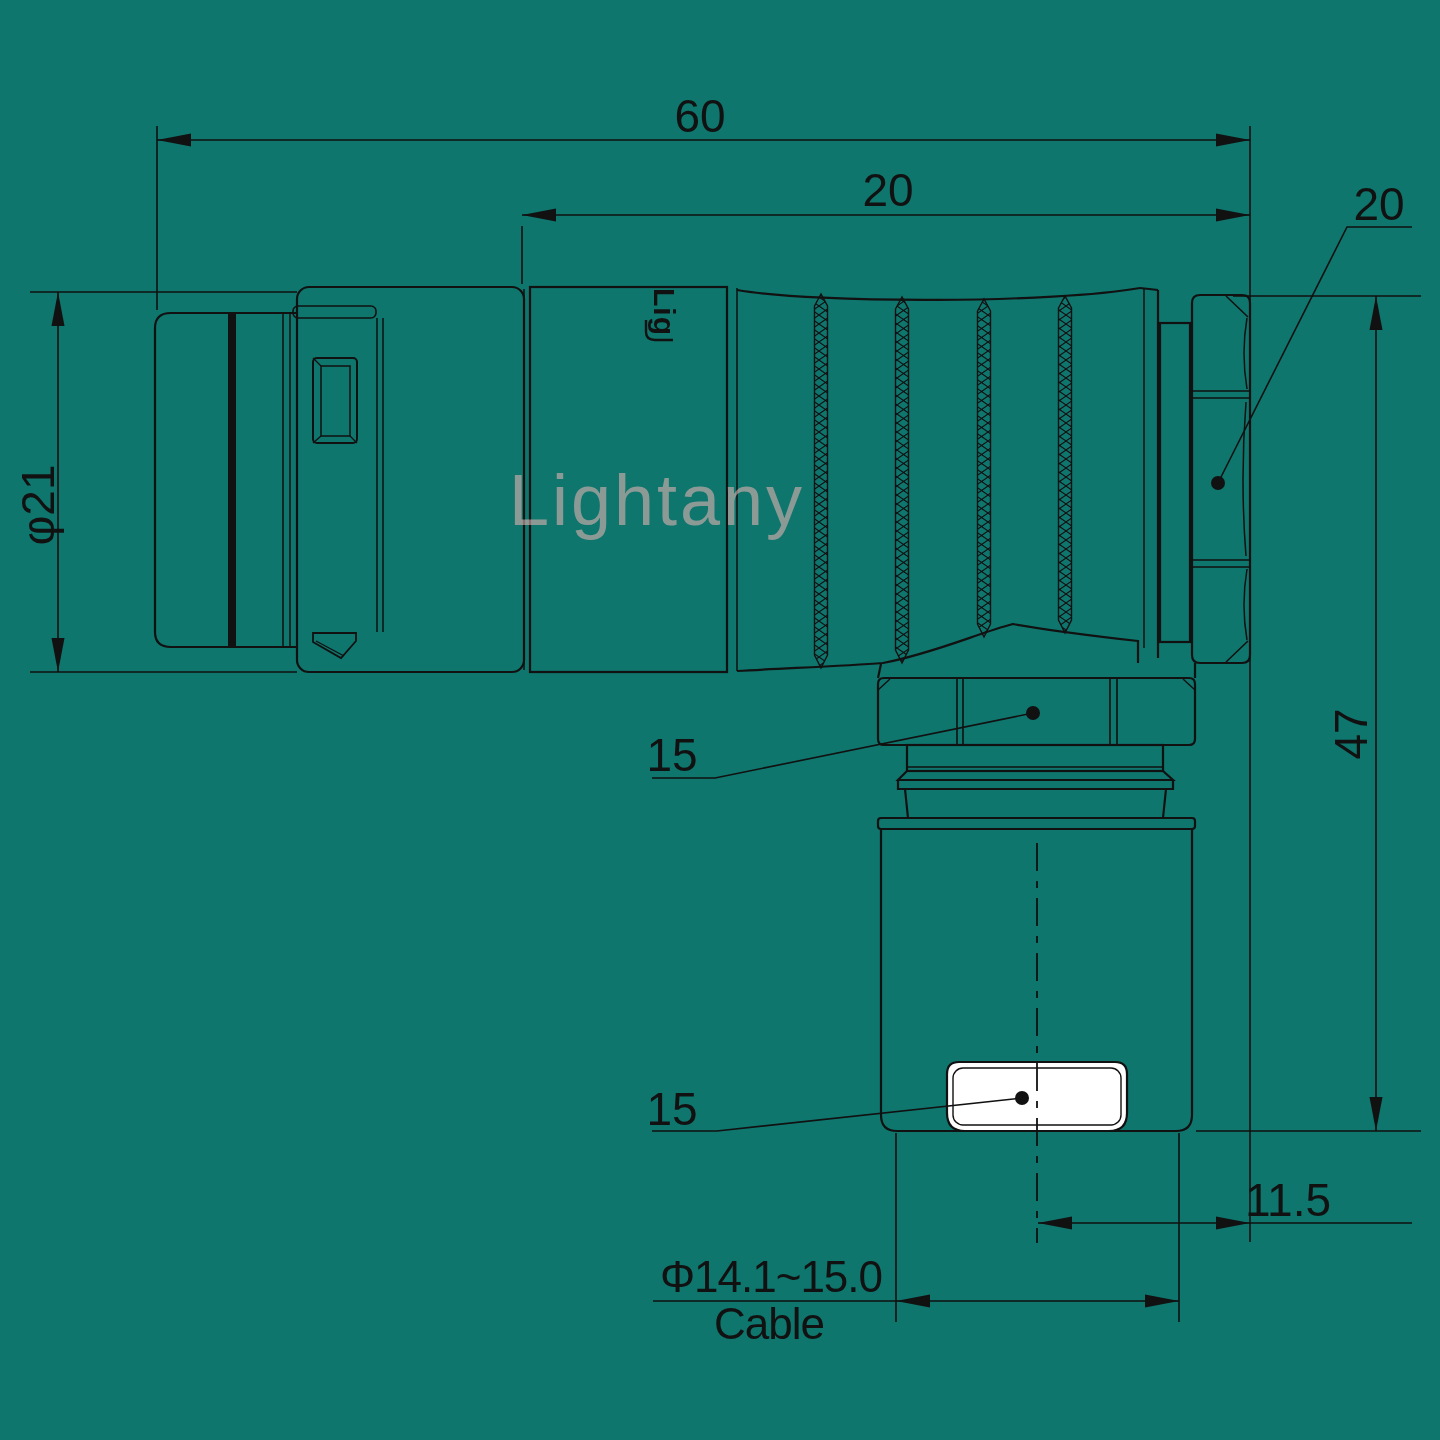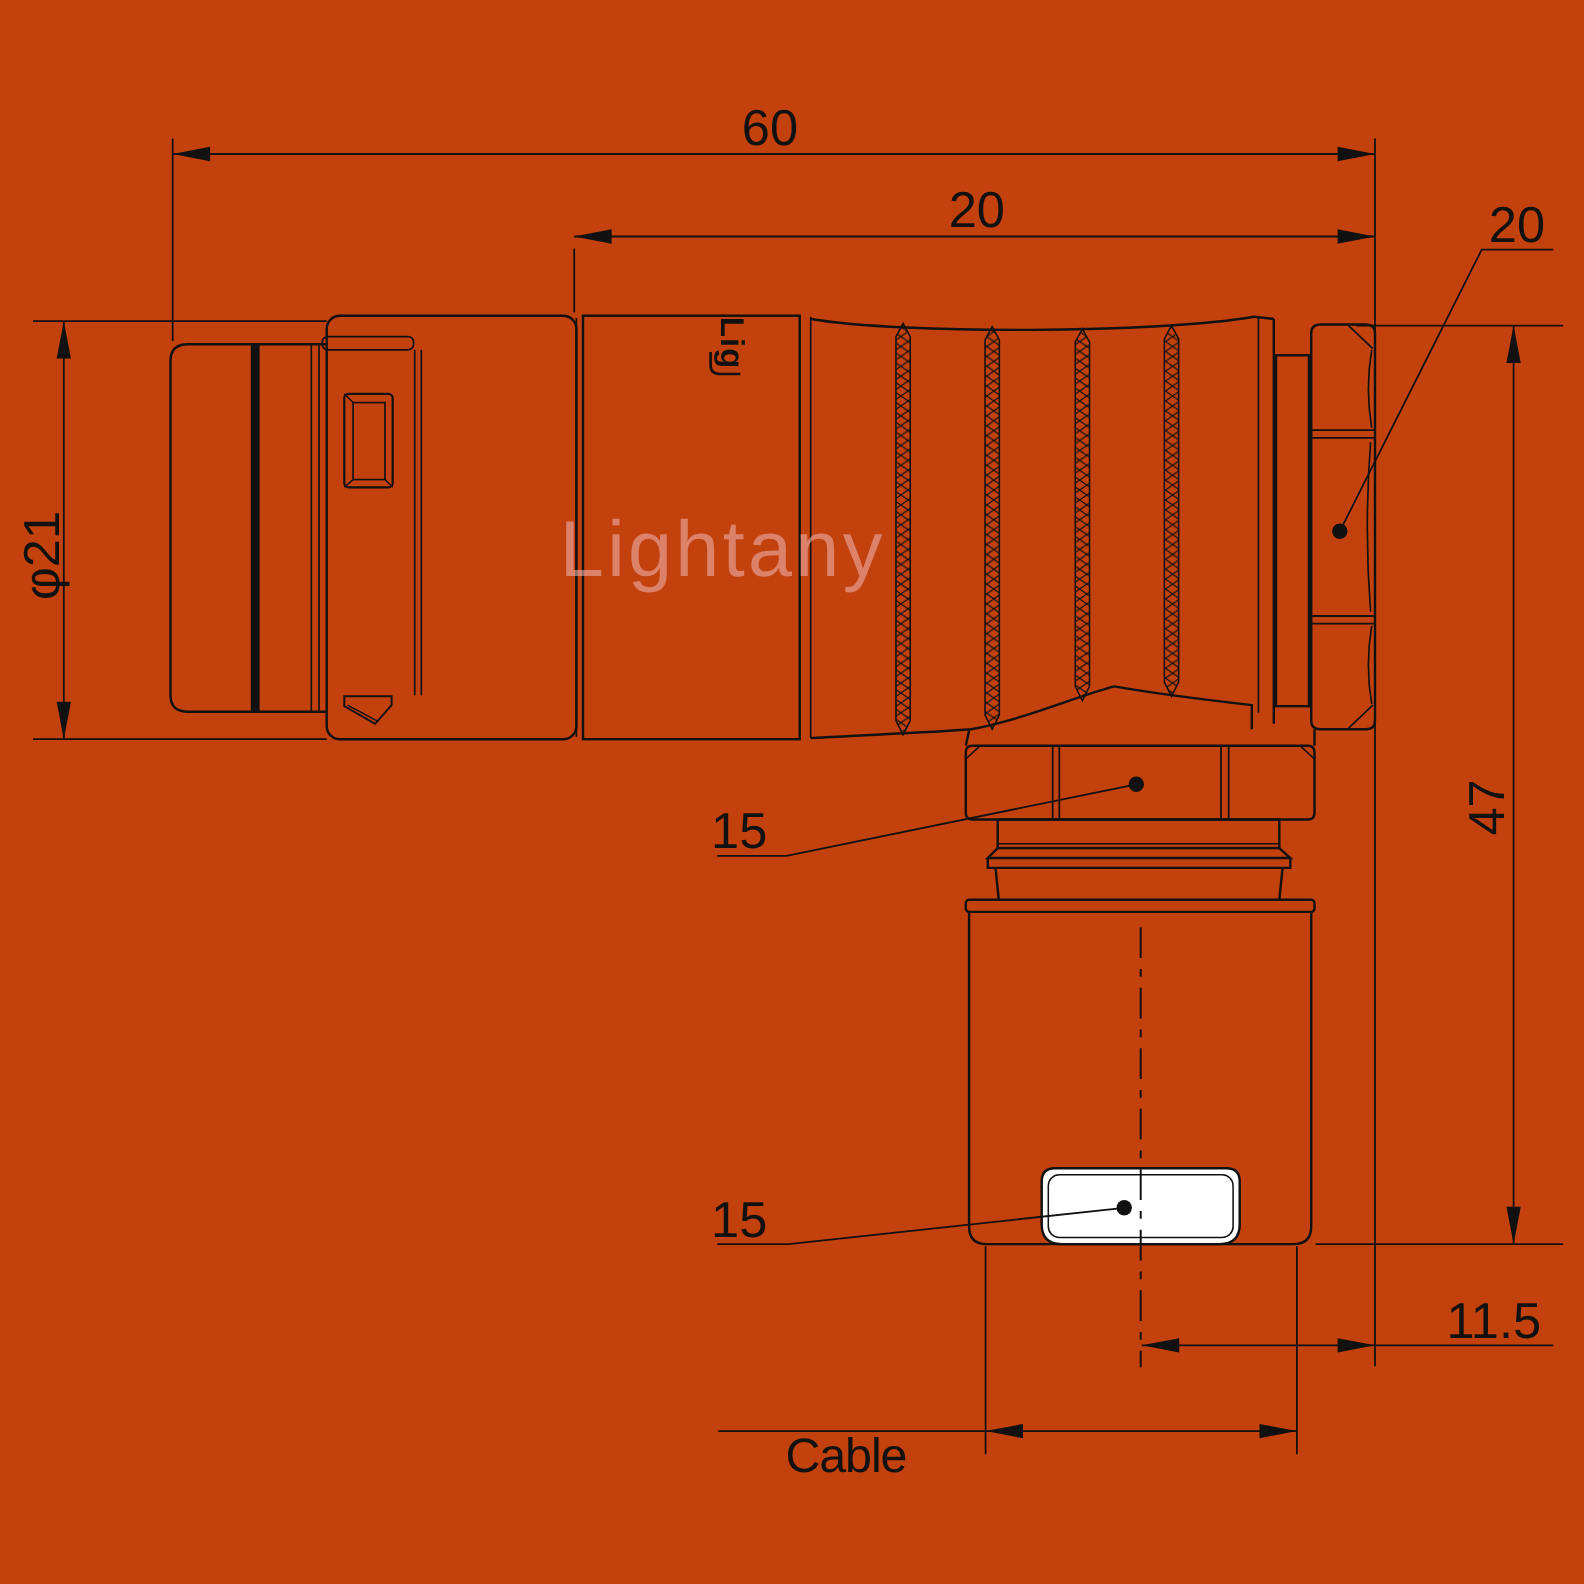--- a/index.html
+++ b/index.html
@@ -1,17 +1,17 @@
 <!DOCTYPE html>
 <html><head>
 <meta charset="utf-8">
 <style>
   html,body{margin:0;padding:0;background:#ffffff;}
   .canvas{
-    position:relative;width:1440px;height:1440px;background:#c2410c;overflow:hidden;
+    position:relative;width:1440px;height:1440px;background:#0f766e;overflow:hidden;
     font-family:"Liberation Sans", sans-serif;
   }
   .art{position:absolute;left:0;top:0;}
   .lbl{
     position:absolute;color:#111111;font-size:46px;line-height:1;white-space:nowrap;
     transform:translate(-50%,-50%);letter-spacing:0px;
   }
   .lbl.rot{transform:translate(-50%,-50%) rotate(-90deg);}
   .lbl.small{font-size:44px;letter-spacing:-1px;}
   .watermark{
@@ -177,18 +177,19 @@
     </g>
   </svg>
 
   <div class="lbl" style="left:700px;top:116px">60</div>
   <div class="lbl" style="left:888px;top:190px">20</div>
   <div class="lbl" style="left:1379px;top:204px">20</div>
   <div class="lbl rot" style="left:38px;top:505px">φ21</div>
   <div class="lbl rot" style="left:1351px;top:734px">47</div>
   <div class="lbl" style="left:672px;top:755px">15</div>
   <div class="lbl" style="left:672px;top:1109px">15</div>
-  <div class="lbl" style="left:1358px;top:1200px">11.5</div>
+  <div class="lbl" style="left:1288px;top:1200px">11.5</div>
+  <div class="lbl small" style="left:771px;top:1277px">Φ14.1~15.0</div>
   <div class="lbl small" style="left:769px;top:1324px">Cable</div>
 
   <div class="watermark" style="left:657px;top:500px">Lightany</div>
   <div class="engraving" style="left:664px;top:312px">Lig</div>
 </div>
 
 </body></html>

